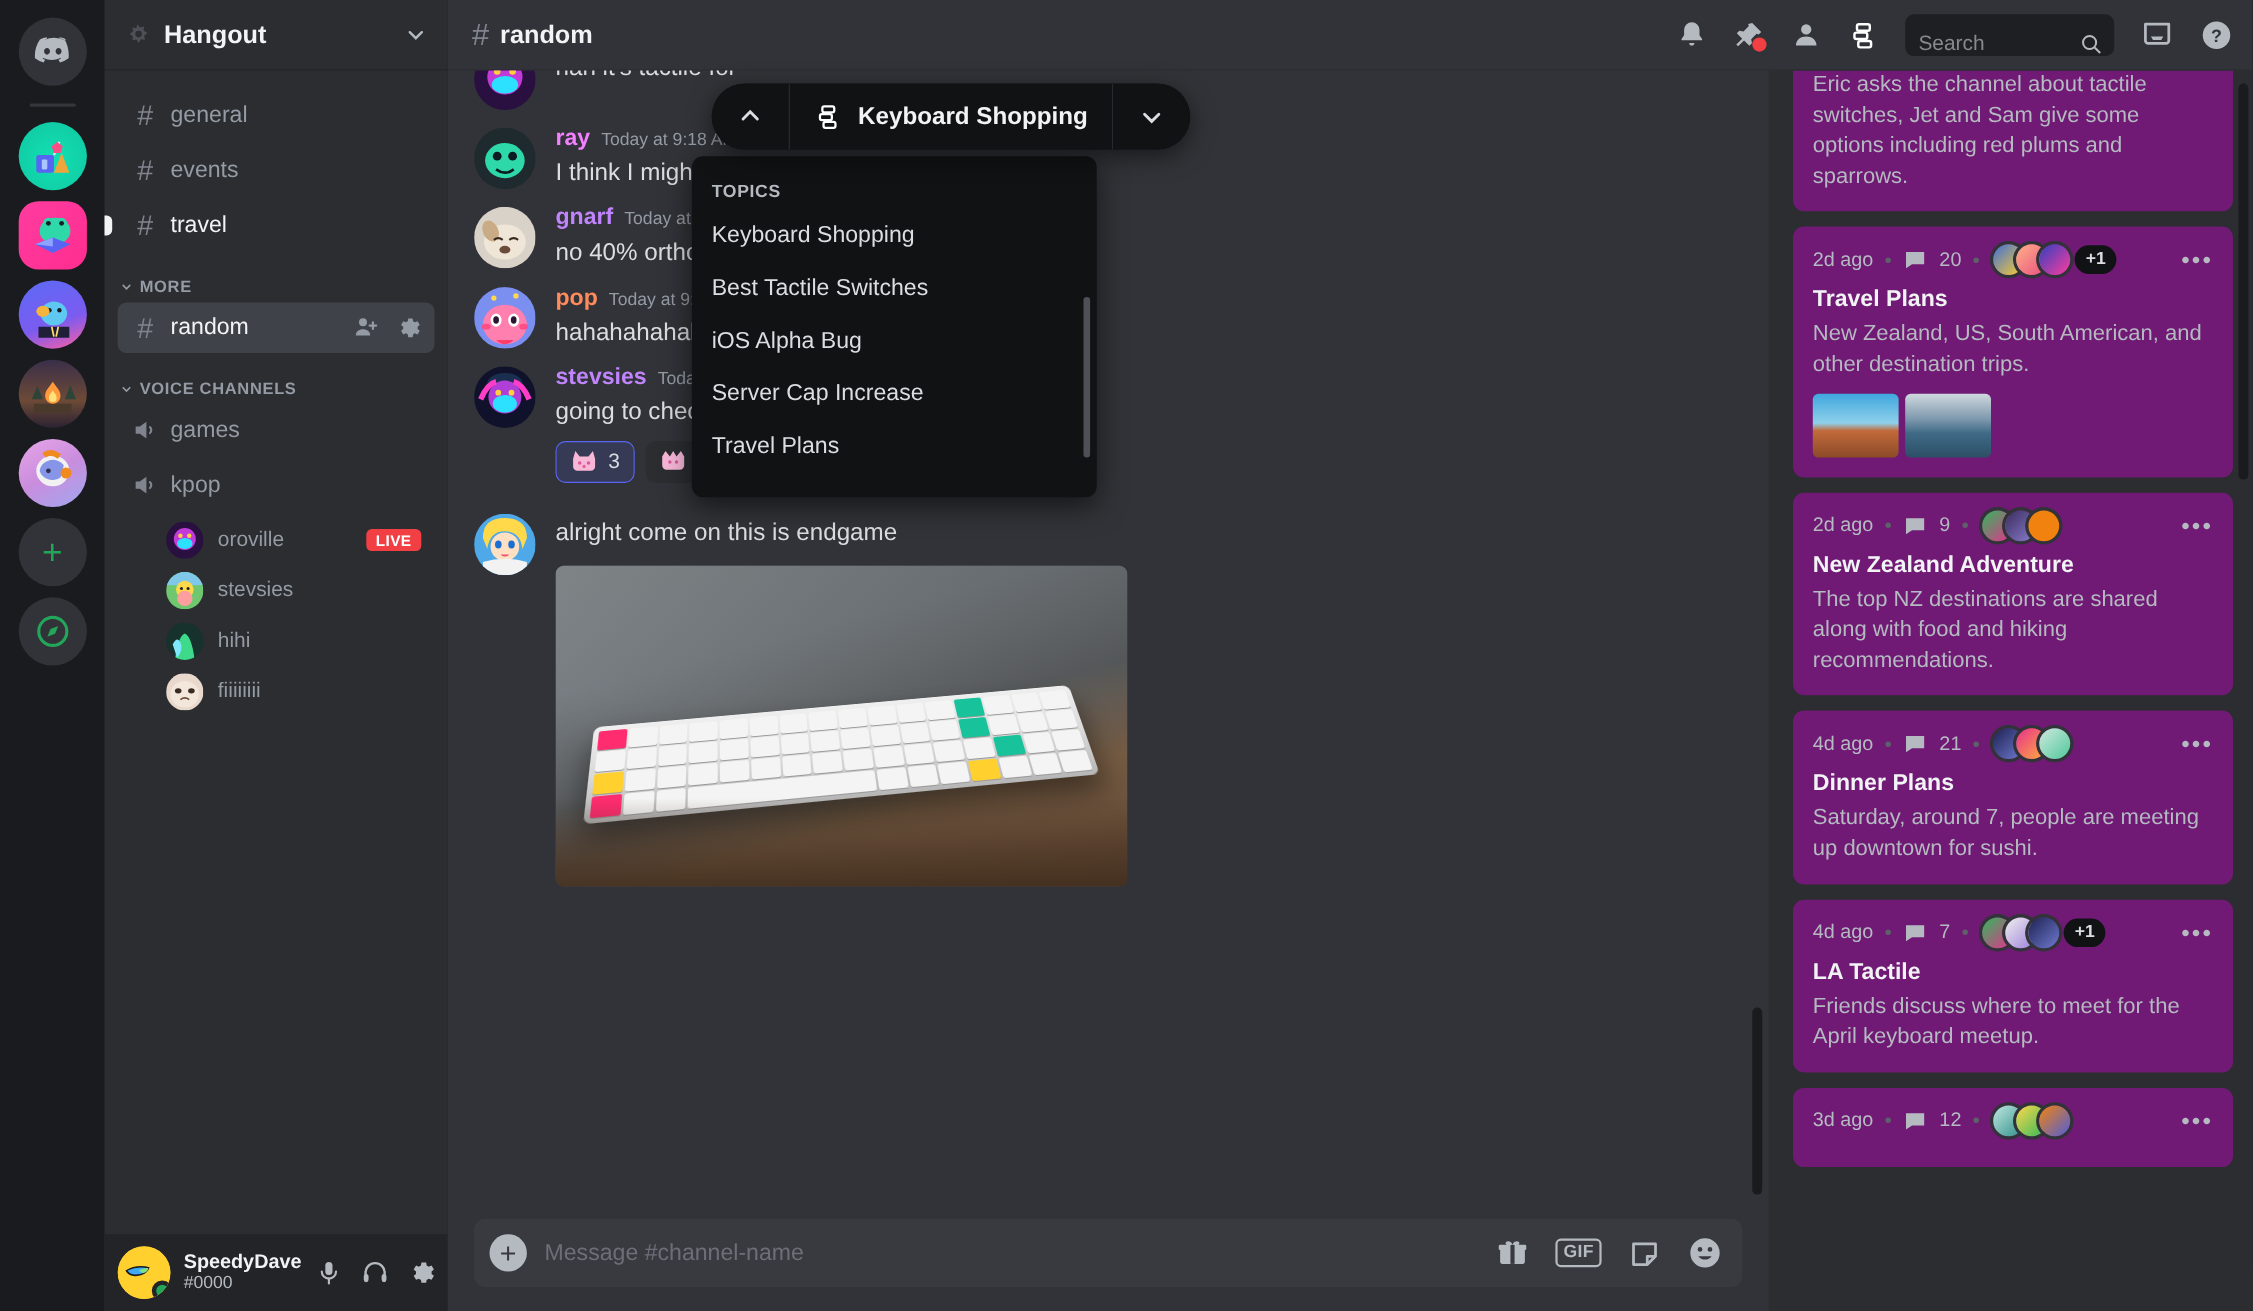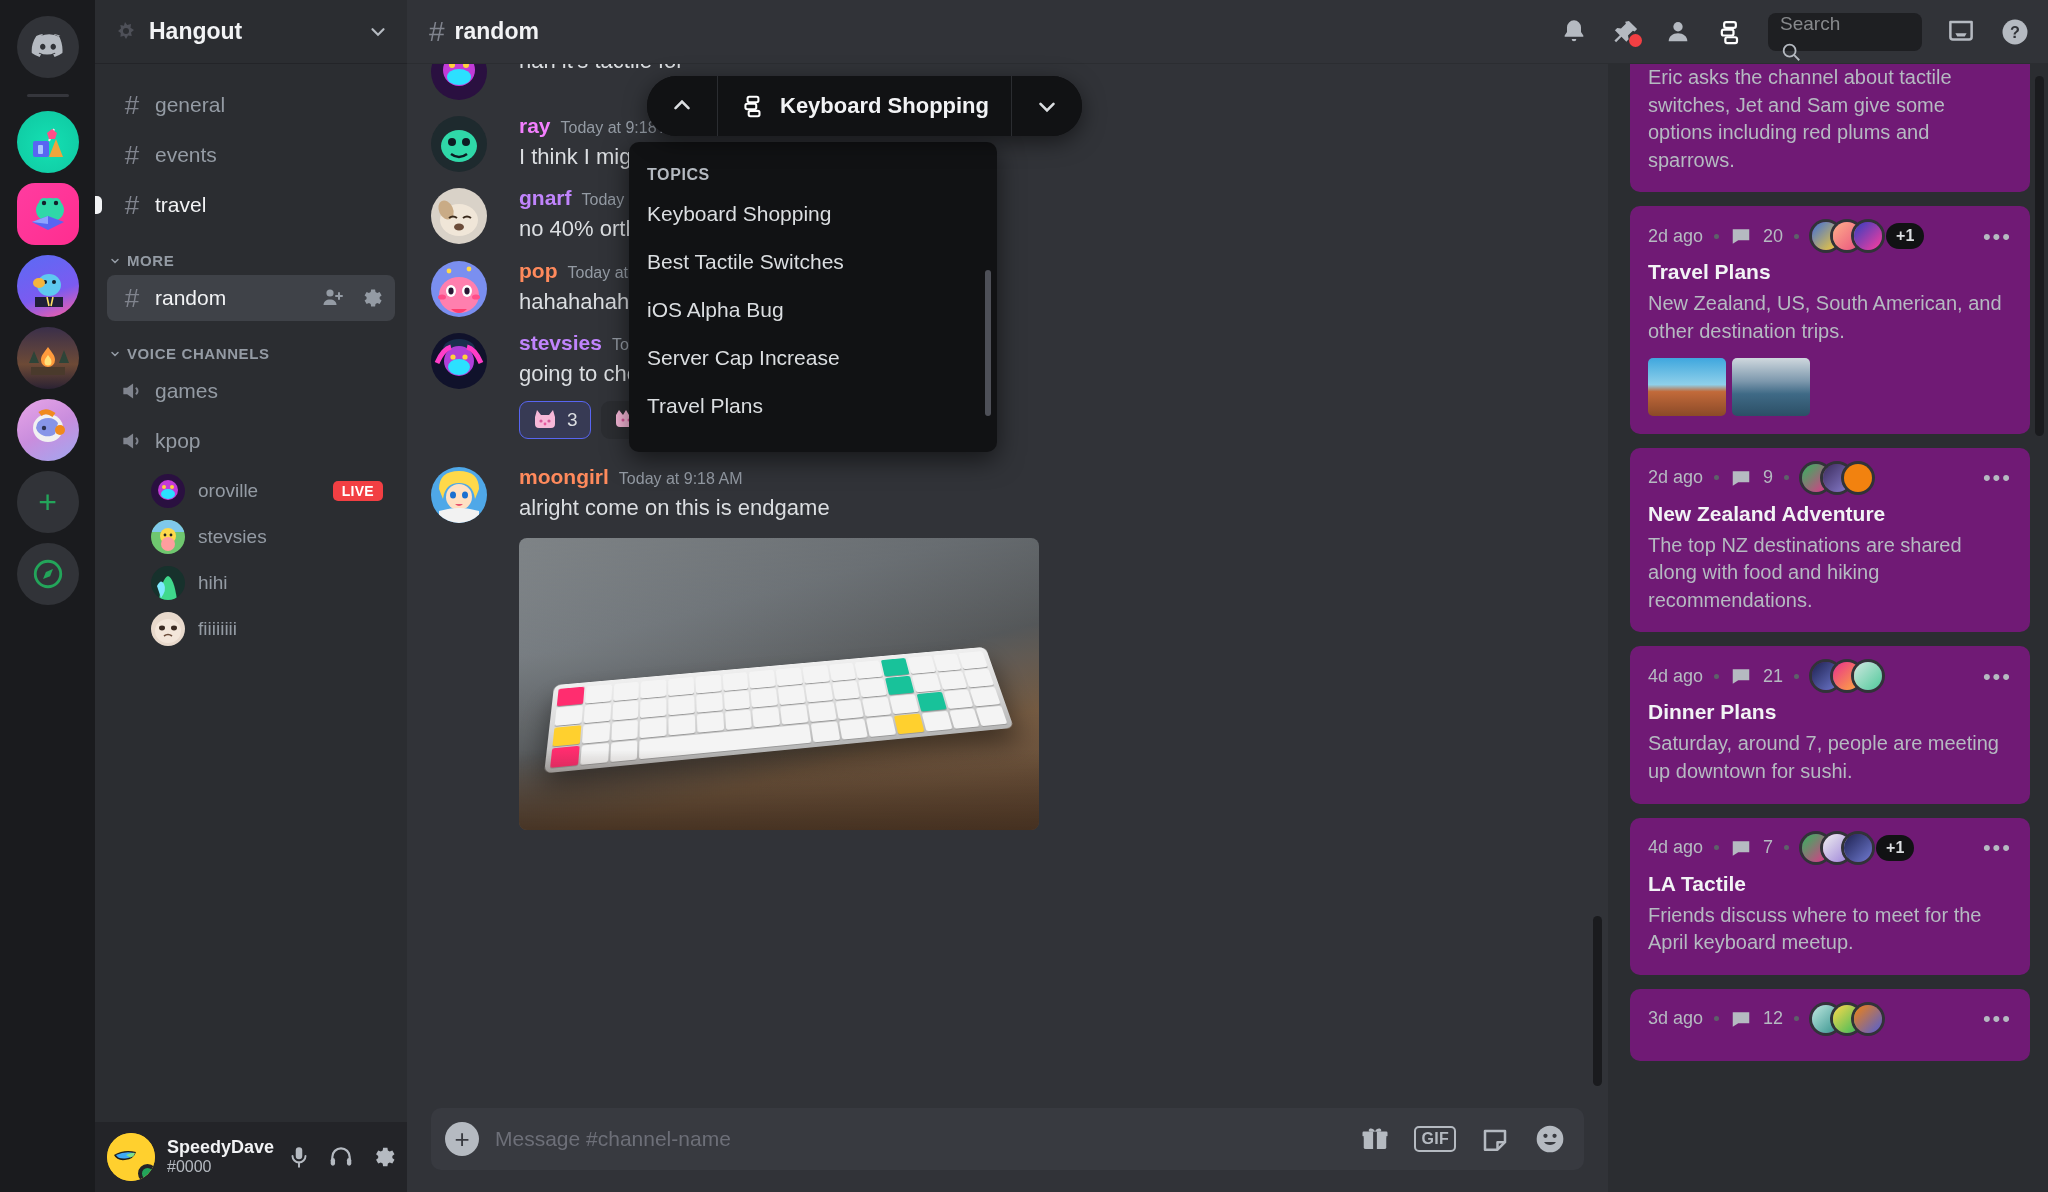--- a/index.html
+++ b/index.html
@@ -106,30 +106,30 @@
   
   .main { flex: 1; display: flex; flex-direction: column; background: #313338; min-width: 0; position: relative; }
   .topbar {
     height: 64px; flex: 0 0 64px; display: flex; align-items: center;
     padding: 0 18px 0 22px; border-bottom: 1px solid #2b2d31; gap: 10px;
   }
   .tb-hash { color: #80848e; font-size: 28px; font-weight: 400; }
   .tb-title { color: #f2f3f5; font-size: 23px; font-weight: bold; }
   .tb-right { margin-left: auto; display: flex; align-items: center; gap: 24px; }
   .search-box {
-    width: 154px; height: 38px; background: #1e1f22; border-radius: 8px;
-    display: flex; align-items: flex-start; padding: 0 10px 0 12px; gap: 6px; flex-direction: column;
+    width: 190px; height: 38px; background: #1e1f22; border-radius: 8px;
+    display: flex; align-items: flex-end; padding: 0 10px 0 12px; gap: 6px;
   }
   .search-ph { color: #87898c; font-size: 19px; flex: 1; }
 
   .content-wrap { flex: 1; display: flex; min-height: 0; position: relative; }
   .chat-col { flex: 1; display: flex; flex-direction: column; min-width: 0; position: relative; }
   .msgs { flex: 1; overflow: hidden; padding: 0 24px 0 24px; position: relative; }
 
-  .msg { display: flex; gap: 32px; padding: 14px 0 0; position: relative; }
+  .msg { display: flex; gap: 18px; padding: 14px 0 0; position: relative; }
   .msg-av { width: 56px; height: 56px; border-radius: 50%; flex: 0 0 56px; overflow: hidden; margin-top: 2px;}
   .msg-body { flex: 1; min-width: 0; }
   .msg-head { display: flex; align-items: baseline; gap: 10px; }
   .msg-author { font-size: 21px; font-weight: bold; }
   .msg-ts { color: #949ba4; font-size: 16px; }
   .msg-text { color: #dbdee1; font-size: 22px; line-height: 1.38; margin-top: 4px; }
 
   .reactions { display: flex; gap: 10px; margin-top: 12px; }
   .rx {
     height: 38px; border-radius: 9px; background: #2b2d31;
@@ -684,24 +684,20 @@
                   <rect width="56" height="56" fill="#4fa8e8"></rect>
                 <path d="M8 22 q0 -18 20 -18 q20 0 20 18 l-4 10 q-2 -16 -16 -16 q-14 0 -16 16z" fill="#ffd94a"></path>
                 <ellipse cx="28" cy="30" rx="13" ry="13" fill="#ffe0c2"></ellipse>
                 <ellipse cx="22" cy="28" rx="3" ry="3.6" fill="#1a6fd0"></ellipse>
                   <ellipse cx="34" cy="28" rx="3" ry="3.6" fill="#1a6fd0"></ellipse>
                 <path d="M24 37 q4 4 8 0z" fill="#e8506e"></path>
                 <path d="M8 44 q20 -6 40 0 v12 h-40z" fill="#f2f2f2"></path>
                 </svg>
             </span>
             <div class="msg-body">
-              <div class="msg-head">
-                <span class="msg-author" style="color:#ff8a5c">moongirl</span>
-                <span class="msg-ts">Today at 9:18 AM</span>
-              </div>
               <div class="msg-text">alright come on this is endgame</div>
               <div class="msg-img">
                 <div class="kb">
                   <i style="background:#ff2d6f"></i>
                     <i></i>
                     <i></i>
                     <i></i>
                     <i></i>
                     <i></i>
                     <i></i>

